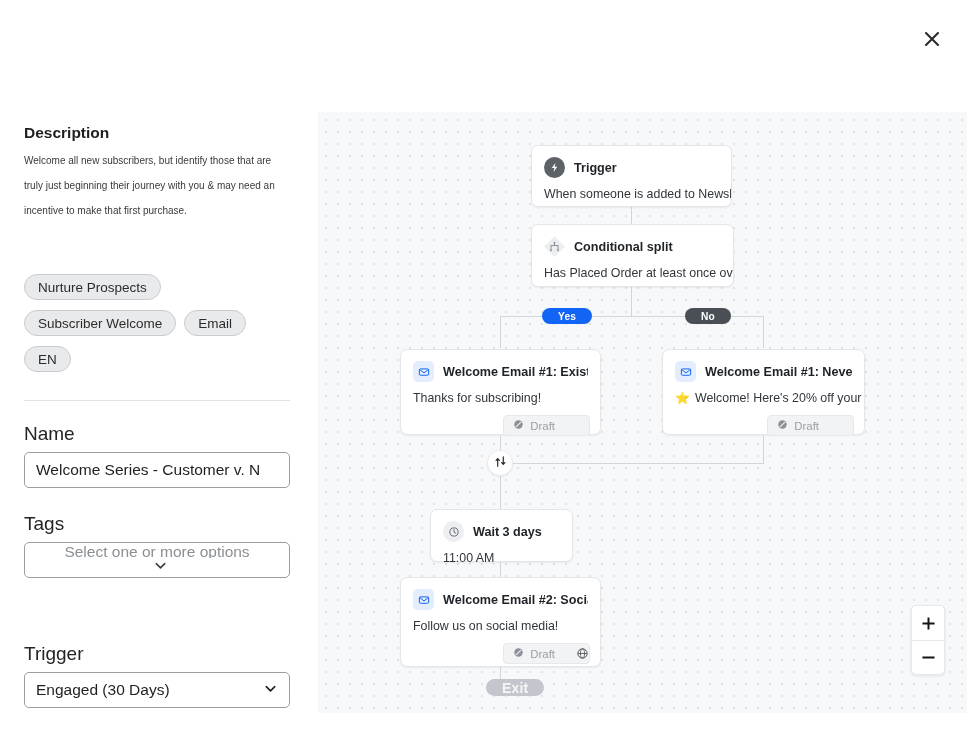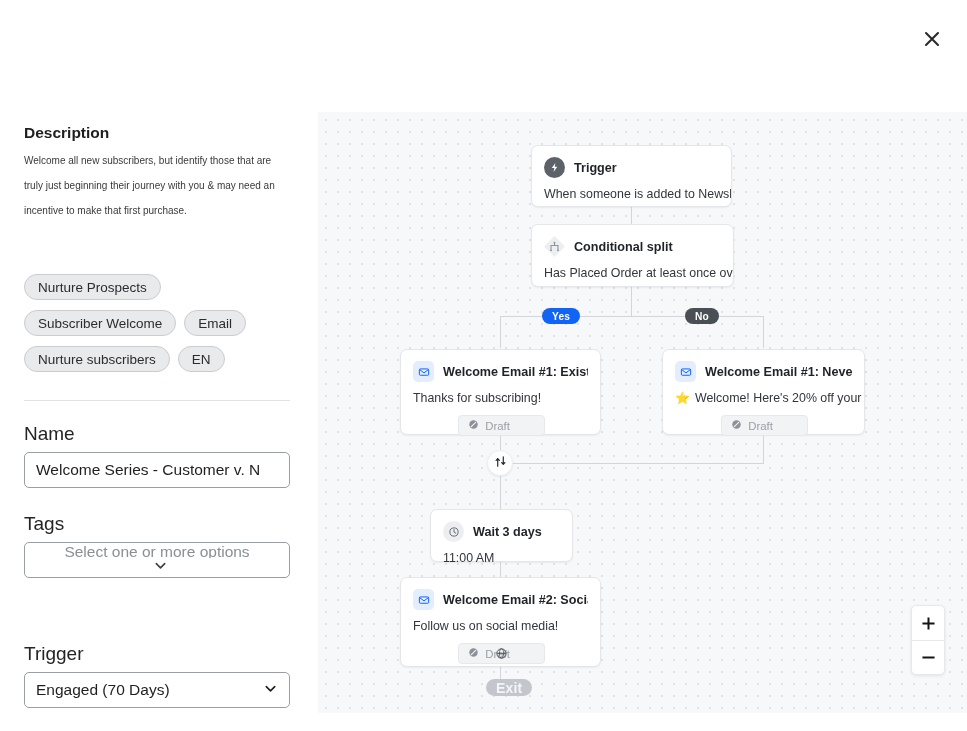--- a/index.html
+++ b/index.html
@@ -79,31 +79,31 @@
   .node-head { display: flex; align-items: center; gap: 9px; padding: 11px 12px 0 12px; }
   .node-ico { flex: 0 0 auto; width: 21px; height: 21px; display: flex; align-items: center; justify-content: center; }
   .ico-trigger { background: #5d6168; border-radius: 50%; }
   .ico-split { background: #eceef1; width: 21px; height: 21px;
                clip-path: polygon(50% 0, 100% 50%, 50% 100%, 0 50%); }
   .ico-mail { background: #e4edfd; border-radius: 5px; }
   .ico-clock { background: #eceef1; border-radius: 50%; }
   .node-title { font-size: 12.6px; font-weight: 700; color: #1f2328; white-space: nowrap; overflow: hidden; }
   .node-body { padding: 9px 12px 0 12px; font-size: 12.4px; color: #31363c;
                white-space: nowrap; overflow: hidden; display: flex; align-items: center; gap: 5px; }
-  .node-foot { display: flex; align-items: center; justify-content: center; padding: 10px 10px 10px 12px; }
+  .node-foot { display: flex; align-items: center; justify-content: flex-end; padding: 10px 10px 10px 12px; }
   .draft-badge {
     display: inline-flex; align-items: center; gap: 6px;
     background: #f2f3f5; border: 1px solid #e6e8eb; border-radius: 4px;
     height: 21px; padding: 0 34px 0 9px; font-size: 11.4px; color: #9aa0a6;
   }
   .star { font-size: 12px; line-height: 1; }
 
   .pill-badge {
     position: absolute; display: flex; align-items: center; justify-content: center;
-    height: 16px; padding: 0 10px; border-radius: 8px;
+    height: 16px; padding: 0 16px; border-radius: 8px;
     font-size: 10.2px; font-weight: 700; color: #fff; letter-spacing: .2px;
   }
   .pill-yes { background: #1264f4; }
   .pill-no  { background: #4a4f55; }
   .pill-exit { background: #c3c7cd; color: #f4f5f6; height: 17px; border-radius: 9px; font-weight: 700; font-size: 14px; }
 
   .merge-badge {
     position: absolute; width: 26px; height: 26px; border-radius: 50%;
     background: #fff; border: 1px solid #eceef1;
     display: flex; align-items: center; justify-content: center;
@@ -138,21 +138,20 @@
 
     <div class="tag-rows">
       <div class="tag-row">
         <span class="tag-pill">Nurture Prospects</span>
       </div>
       <div class="tag-row">
         <span class="tag-pill">Subscriber Welcome</span>
         <span class="tag-pill">Email</span>
       </div>
       <div class="tag-row">
-        <span class="tag-pill">Nurture subscribers</span>
         <span class="tag-pill">EN</span>
       </div>
     </div>
 
     <div class="divider"></div>
 
     <div class="field f-name">
       <div class="field-label">Name</div>
       <div class="field-input">
         <span class="val">Welcome Series - Customer v. N</span>
@@ -167,21 +166,21 @@
           <svg width="15" height="15" viewBox="0 0 16 16" aria-hidden="true">
             <path d="M3.5 6 L8 10.5 L12.5 6" fill="none" stroke="#3d4147" stroke-width="1.7" stroke-linecap="round" stroke-linejoin="round"></path>
           </svg>
         </span>
       </div>
     </div>
 
     <div class="field f-trigger">
       <div class="field-label">Trigger</div>
       <div class="field-input">
-        <span class="val">Engaged (70 Days)</span>
+        <span class="val">Engaged (30 Days)</span>
         <span class="chev">
           <svg width="15" height="15" viewBox="0 0 16 16" aria-hidden="true">
             <path d="M3.5 6 L8 10.5 L12.5 6" fill="none" stroke="#1f1f1f" stroke-width="1.7" stroke-linecap="round" stroke-linejoin="round"></path>
           </svg>
         </span>
       </div>
     </div>
   </div>
 
   <div class="canvas">

